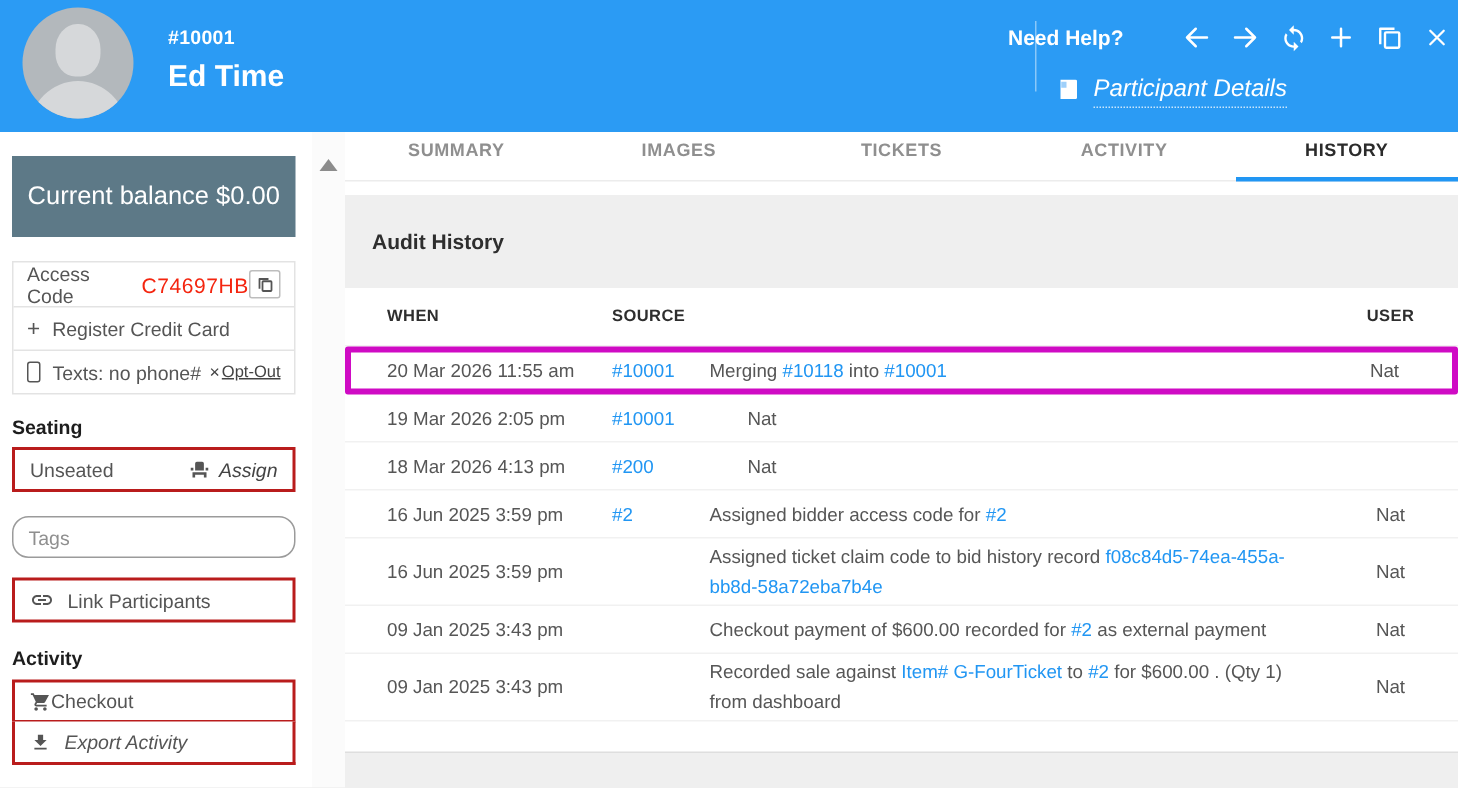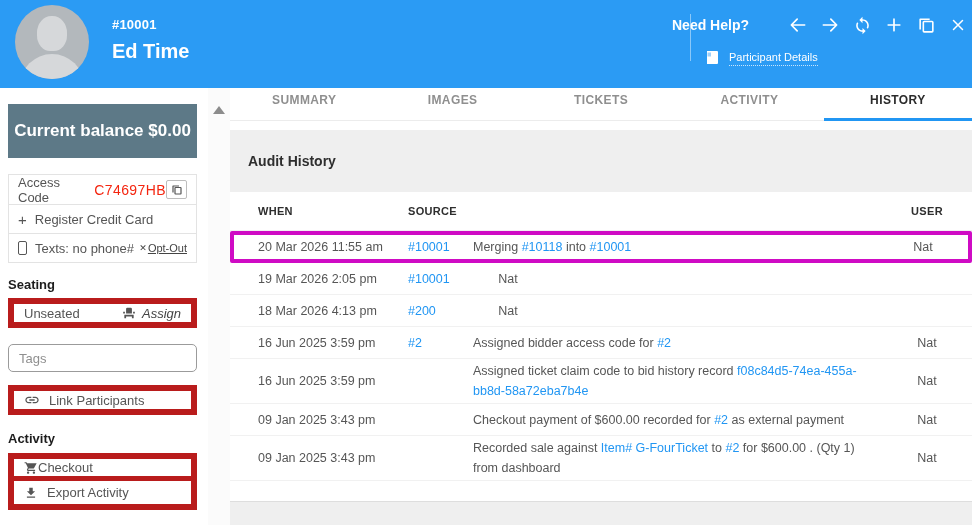--- a/index.html
+++ b/index.html
@@ -16,50 +16,50 @@
   
   .header{position:absolute;left:0;top:0;width:972px;height:88px;background:var(--header-bg);z-index:5;}
   .avatar{position:absolute;left:15px;top:5px;width:74px;height:74px;border-radius:50%;background:#b3b8bc;overflow:hidden;}
   .avatar .head{position:absolute;left:50%;top:11px;transform:translateX(-50%);width:30px;height:35px;border-radius:48% 48% 44% 44%;background:#d6d8da;}
   .avatar .shoulders{position:absolute;left:50%;top:49px;transform:translateX(-50%);width:64px;height:40px;border-radius:50% 50% 0 0/80% 80% 0 0;background:#d6d8da;}
   .title-block{position:absolute;left:112px;top:17px;color:#fff;}
   .pnum{font-size:13px;font-weight:600;letter-spacing:.2px;}
   .pname{font-size:20px;font-weight:700;margin-top:8px;}
   .hdr-divider{position:absolute;left:690px;top:14px;width:1px;height:47px;background:rgba(255,255,255,.45);}
   .need-help{position:absolute;left:672px;top:17px;color:#fff;font-size:14px;font-weight:700;cursor:pointer;}
-  .pd-row{position:absolute;left:706px;top:51px;display:flex;align-items:center;gap:11px;color:#fff;font-size:11px;}
+  .pd-row{position:absolute;left:706px;top:51px;display:flex;align-items:center;gap:11px;color:#fff;font-size:16px;font-style:italic;}
   .pd-link{border-bottom:1px dotted rgba(255,255,255,.75);padding-bottom:2px;cursor:pointer;}
   .nav-icons{position:absolute;left:788px;top:15px;display:flex;align-items:center;gap:12px;}
   .nav-icons .ic{width:20px;height:20px;display:flex;align-items:center;justify-content:center;cursor:pointer;}
   .nav-icons svg{display:block;}
 
   
   .sidebar{position:absolute;left:0;top:88px;width:208px;height:437px;background:#fff;font-size:13px;color:#555;}
   .balance{position:absolute;left:8px;top:16px;width:189px;height:54px;background:var(--balance-bg);color:#fff;
-           display:flex;align-items:center;justify-content:center;font-size:17px;font-weight:700;}
+           display:flex;align-items:center;justify-content:center;font-size:17px;font-weight:400;}
   .info-stack{position:absolute;left:8px;top:86px;width:189px;border:1px solid #e3e3e3;background:#fff;}
   .info-row{height:29px;display:flex;align-items:center;padding:0 9px;border-top:1px solid #e3e3e3;cursor:pointer;}
   .info-row:first-child{border-top:none;}
   .code-red{color:var(--code-red);font-size:14px;font-weight:500;margin-left:7px;letter-spacing:.4px;}
   .copy-btn{margin-left:auto;width:23px;height:19px;border:1px solid #bdbdbd;border-radius:2px;display:flex;align-items:center;justify-content:center;cursor:pointer;background:#fff;}
   .plus-glyph{font-size:15px;color:#555;margin-right:8px;}
   .phone-icon{width:9px;height:14px;border:1.5px solid #555;border-radius:2px;margin-right:8px;flex:none;}
   .optout{margin-left:auto;font-size:11px;color:#444;display:flex;align-items:center;cursor:pointer;}
   .optout .x{font-size:9px;margin-right:1px;}
   .optout .lbl{text-decoration:underline;}
   .side-h{position:absolute;left:8px;font-weight:700;font-size:13px;color:#1d1d1d;}
-  .side-box{position:absolute;left:8px;width:189px;border:6px solid #b91c1c;background:#fff;display:flex;align-items:center;padding:0 10px;cursor:pointer;}
+  .side-box{position:absolute;left:8px;width:189px;border:2px solid #b91c1c;background:#fff;display:flex;align-items:center;padding:0 10px;cursor:pointer;}
   .seat-box{top:210px;height:30px;}
   .assign{margin-left:auto;display:flex;align-items:center;gap:6px;color:#444;font-style:italic;}
-  .tags-input{position:absolute;left:8px;top:256px;width:189px;height:28px;border:1px solid #9b9b9b;border-radius:5px;
+  .tags-input{position:absolute;left:8px;top:256px;width:189px;height:28px;border:1px solid #9b9b9b;border-radius:11px;
               padding:0 10px;font-size:13px;font-family:inherit;color:#333;background:#fff;}
   .tags-input::placeholder{color:#8f8f8f;}
   .linkp-box{top:297px;height:30px;gap:9px;}
   .checkout-box{top:365px;height:29px;}
-  .export-box{top:393px;height:29px;gap:9px;border-top:none;}
+  .export-box{top:393px;height:29px;gap:9px;border-top:none;font-style:italic;}
   .sicon{flex:none;display:flex;align-items:center;}
 
   
   .scrollstrip{position:absolute;left:208px;top:88px;width:22px;height:437px;background:#fbfbfb;}
   .scroll-up{position:absolute;left:5px;top:18px;width:0;height:0;border-left:6px solid transparent;border-right:6px solid transparent;
              border-bottom:8px solid #8c8c8c;cursor:pointer;}
 
   
   .main{position:absolute;left:230px;top:80px;width:742px;height:437px;background:#efefef;}
   .tabs-card{position:absolute;left:0;top:0;width:742px;height:50px;background:#fff;}

